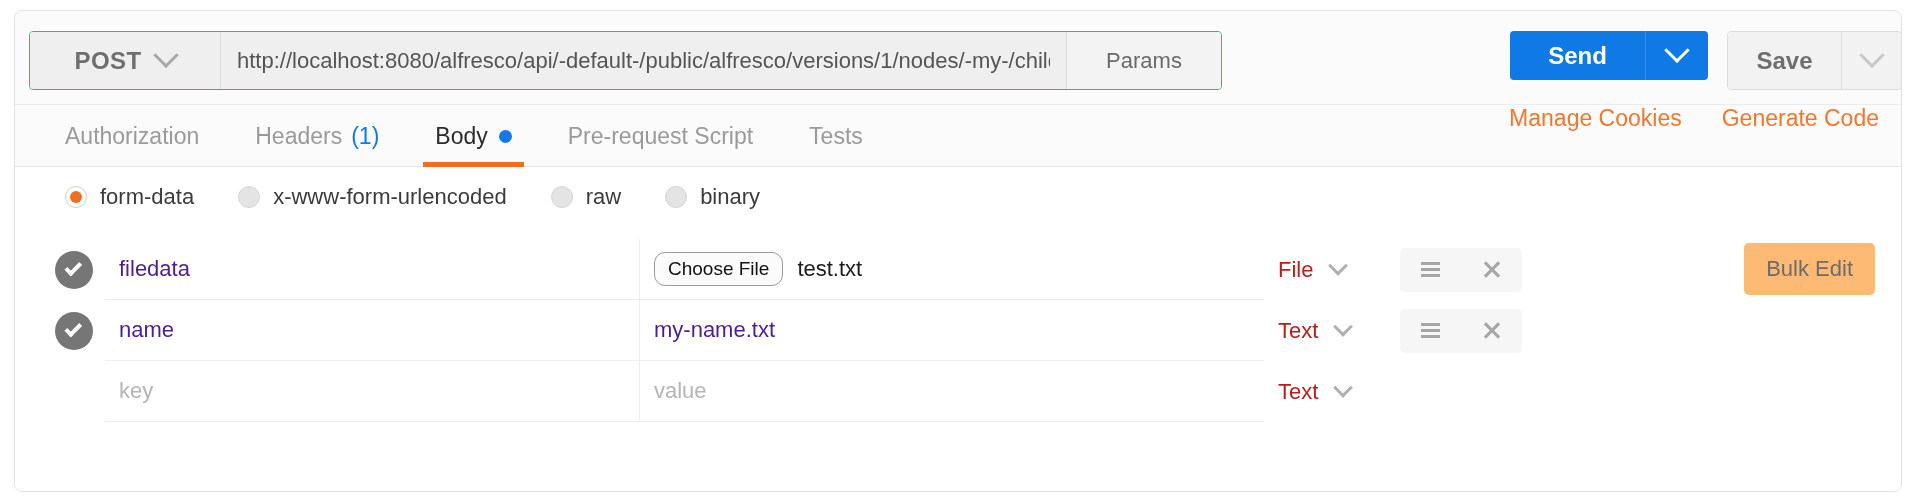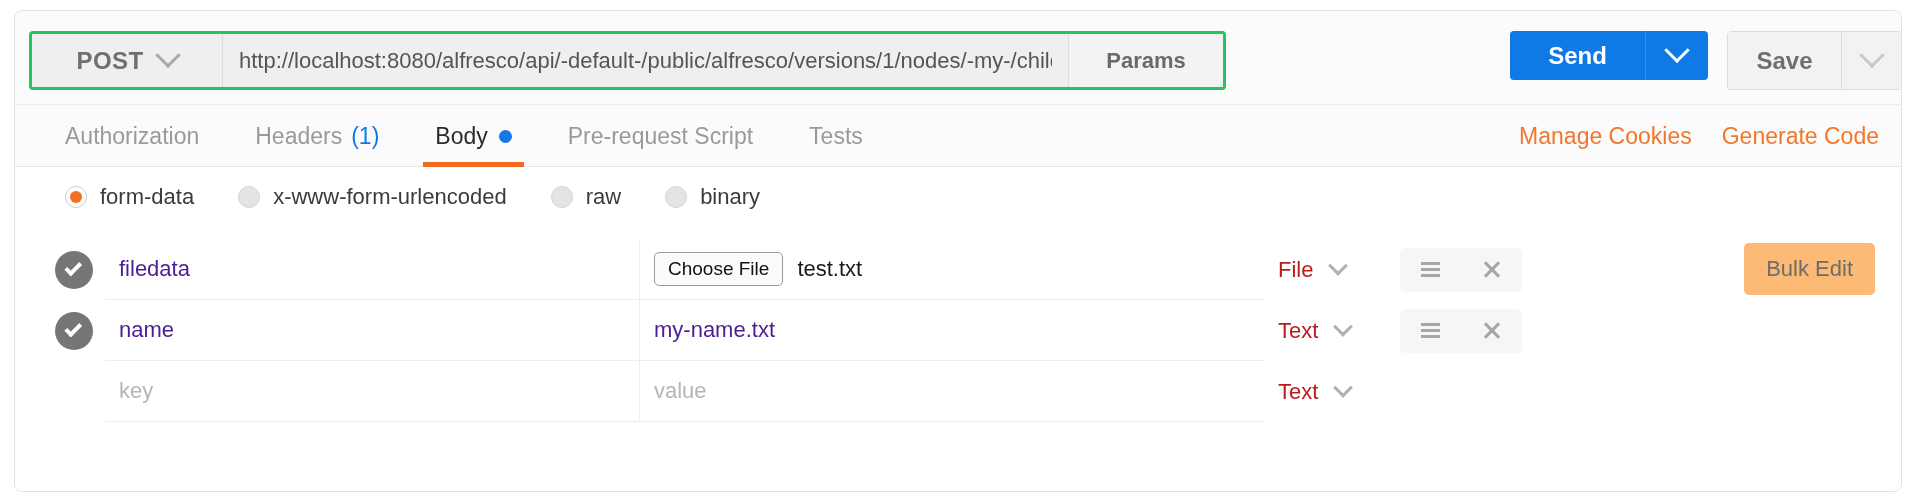--- a/index.html
+++ b/index.html
@@ -27,21 +27,21 @@
     height: 94px;
     background: #fbfbfb;
     border-bottom: 1px solid #ececec;
   }
 
   .method-url-group {
     position: absolute;
     left: 14px; top: 20px;
     height: 59px;
     display: flex;
-    border: 3px solid #22c55e;
+    border: 1px solid #22c55e;
     border-radius: 4px;
     overflow: hidden;
   }
   .method-select {
     width: 191px;
     background: #efefef;
     display: flex;
     align-items: center;
     justify-content: center;
     gap: 16px;
@@ -71,21 +71,20 @@
   .params-btn {
     width: 155px;
     background: #f3f3f3;
     display: flex;
     align-items: center;
     justify-content: center;
     border-left: 1px solid #dcdcdc;
     font-size: 22px;
     color: #6a6a6a;
     cursor: pointer;
-    font-weight: bold;
   }
 
   .send-group {
     position: absolute;
     left: 1495px; top: 20px;
     height: 49px;
     display: flex;
     border-radius: 4px;
     overflow: hidden;
   }
@@ -189,22 +188,22 @@
     border-radius: 50%;
     background: #1478e8;
     margin-left: 11px;
   }
 
   .tab-links {
     position: absolute;
     right: 22px; top: 0;
     height: 62px;
     display: flex;
-    align-items: center;
-    gap: 30px;
+    align-items: flex-start;
+    gap: 40px;
   }
   .tab-link {
     font-size: 23px;
     color: #f2762b;
     cursor: pointer;
   }
 
   
   .body-pane {
     position: relative;
@@ -310,21 +309,21 @@
     font-size: 22px;
     color: #4c1d95;
   }
   .cell-placeholder {
     font-size: 22px;
     color: #b5b5b5;
   }
 
   .file-btn {
     border: 1px solid #9b9b9b;
-    border-radius: 5px;
+    border-radius: 11px;
     background: #fbfbfb;
     padding: 5px 13px;
     font-size: 19px;
     color: #111111;
     margin-right: 14px;
     cursor: pointer;
     font-family: "Liberation Sans", sans-serif;
   }
   .file-name {
     font-size: 22px;

